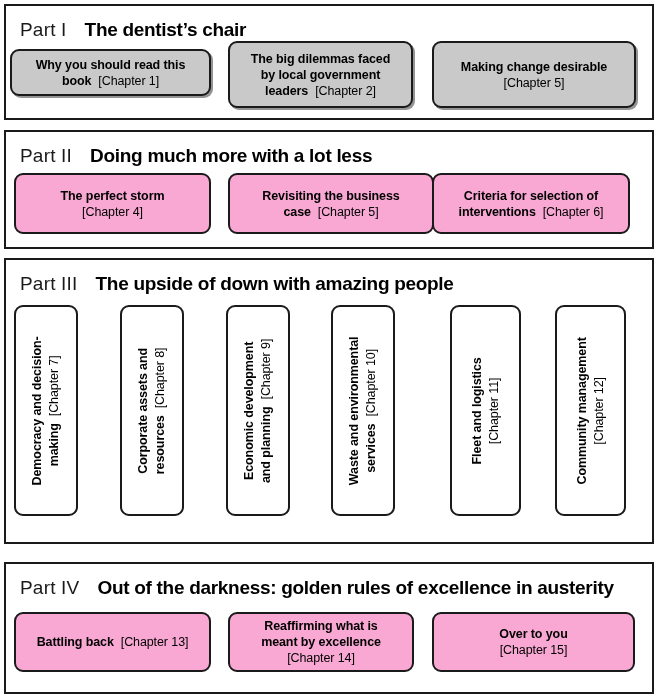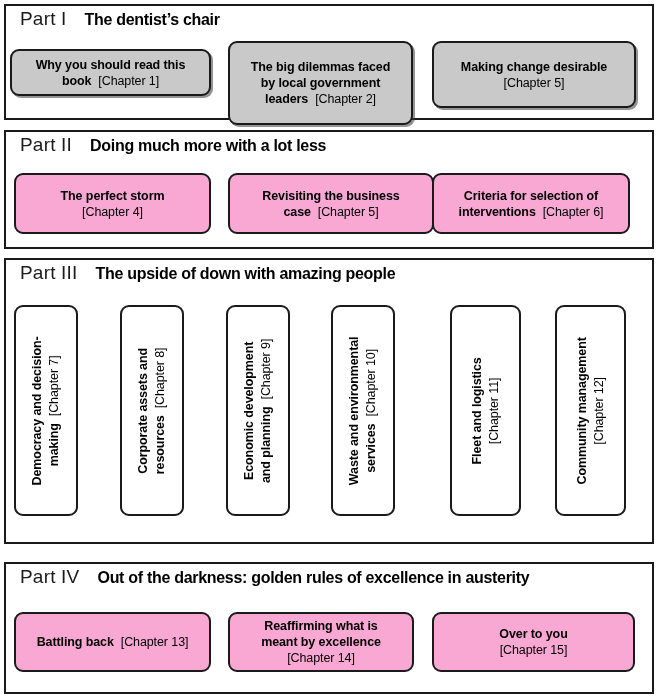--- a/index.html
+++ b/index.html
@@ -14,34 +14,34 @@
   
   .part{
     position:absolute;
     left:4px;right:8px;
     border:2px solid #1a1a1a;
     background:#ffffff;
     box-sizing:border-box;
   }
   .part-head{
     position:absolute;
-    left:14px;top:2px;
+    left:14px;top:13px;
     display:flex;align-items:baseline;
     white-space:nowrap;
   }
   .part-label{
     font-size:19px;
     font-weight:400;
     letter-spacing:.2px;
     color:#1a1a1a;
     font-stretch:condensed;
   }
   .part-title{
     margin-left:18px;
-    font-size:16px;
+    font-size:19px;
     font-weight:700;
     letter-spacing:-.3px;
     color:#000;
     font-stretch:condensed;
   }
 
   
   .chbox{
     position:absolute;
     border:2px solid #1a1a1a;
@@ -92,21 +92,21 @@
         <span class="part-label">Part I</span>
         <span class="part-title">The dentist’s chair</span>
       </div>
     </div>
     <div class="chbox gray" style="left: 10px; top: 49px; width: 201px; height: 47px;">
       <div class="chtext">
         <div class=""><span class="t">Why you should read this</span></div>
         <div class=""><span class="t">book</span>&nbsp;&nbsp;<span class="c">[Chapter 1]</span></div>
       </div>
     </div>
-    <div class="chbox gray" style="left: 228px; top: 41px; width: 185px; height: 84px;">
+    <div class="chbox gray" style="left: 228px; top: 41px; width: 185px; height: 67px;">
       <div class="chtext">
         <div class=""><span class="t">The big dilemmas faced</span></div>
         <div class=""><span class="t">by local government</span></div>
         <div class=""><span class="t">leaders</span>&nbsp;&nbsp;<span class="c">[Chapter 2]</span></div>
       </div>
     </div>
     <div class="chbox gray" style="left: 432px; top: 41px; width: 204px; height: 67px;">
       <div class="chtext">
         <div class=""><span class="t">Making change desirable</span></div>
         <div class=""><span class="c">[Chapter 5]</span></div>

